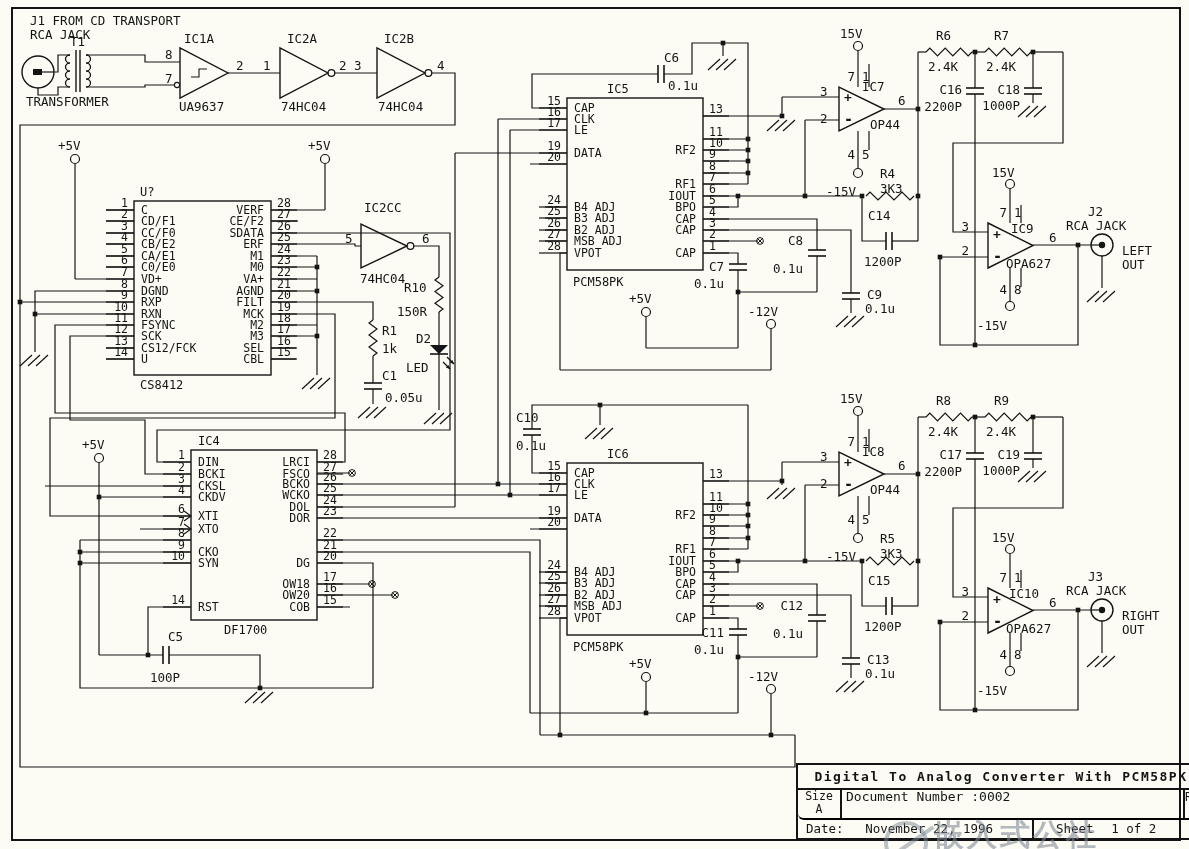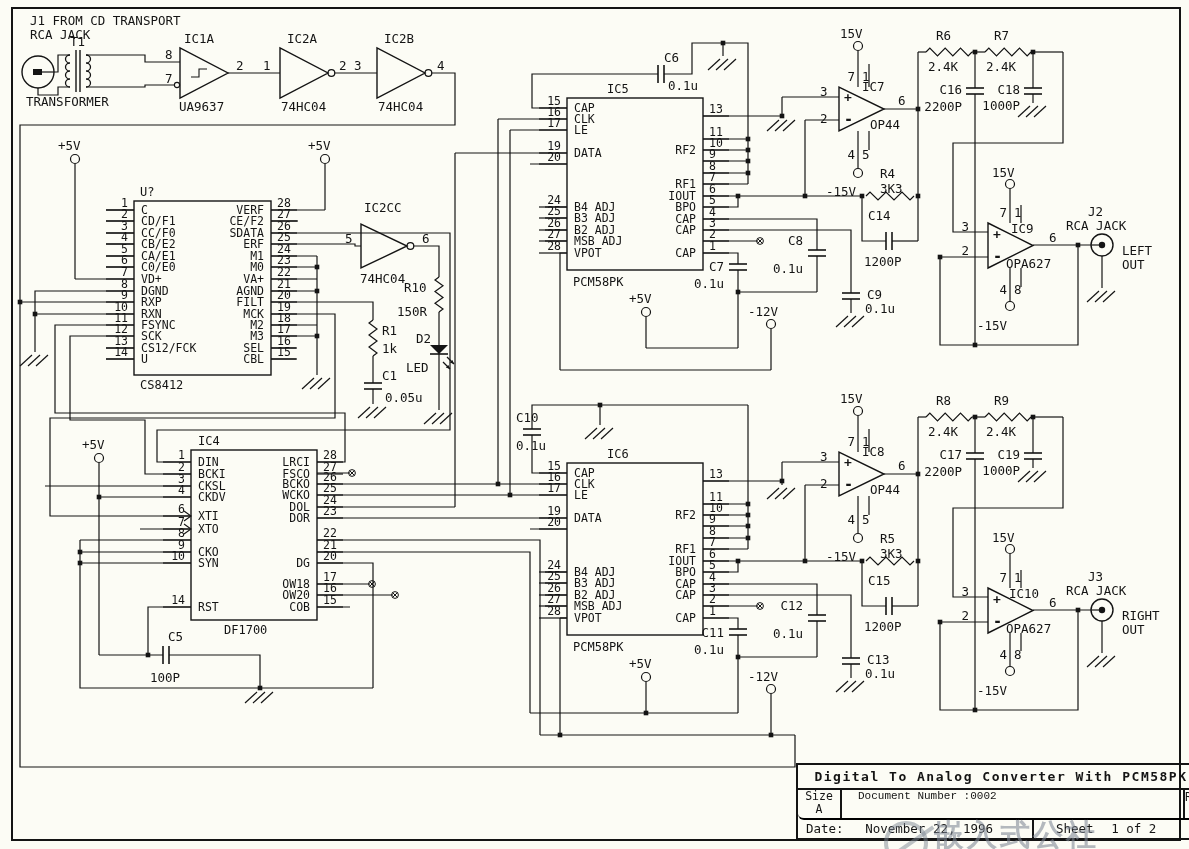--- a/index.html
+++ b/index.html
@@ -6,21 +6,21 @@
   body{width:1189px;height:849px;position:relative;background:#fcfcf5;
        font-family:"DejaVu Sans Mono","Liberation Mono",monospace;color:#141414;overflow:hidden;}
   #stage{position:absolute;left:0;top:0;width:1189px;height:849px;}
   svg text{font-family:"DejaVu Sans Mono","Liberation Mono",monospace;}
   .tb{position:absolute;left:770px;top:763px;width:410px;height:77px;border:2px solid #141414;
       box-sizing:border-box;background:transparent;font-size:12.5px;margin-left:26px;}
   .tb-row1{height:25px;border-bottom:2px solid #141414;display:flex;align-items:center;
       justify-content:center;font-weight:bold;letter-spacing:1.5px;font-size:13px;box-sizing:border-box;}
   .tb-row2{height:30px;border-bottom:2px solid #000000;display:flex;box-sizing:border-box;border-radius:6px;}
   .tb-size{width:44px;border-right:2px solid #141414;box-sizing:border-box;text-align:center;font-size:11.5px;line-height:13px;}
-  .tb-doc{flex:1;padding-left:16px;line-height:13px;font-size:11px;font-family:Liberation Mono, monospace;}
+  .tb-doc{flex:1;padding-left:4px;line-height:13px;font-size:13px;}
   .tb-doc .edit{padding-left:100px;}
   .tb-rev{width:21px;border-left:2px solid #141414;box-sizing:border-box;font-size:11.5px;text-align:center;}
   .tb-row3{height:20px;display:flex;box-sizing:border-box;}
   .tb-date{width:236px;border-right:2px solid #141414;box-sizing:border-box;padding-left:8px;line-height:18px;}
   .tb-sheet{flex:1;padding-left:22px;line-height:18px;}
   .wm{position:absolute;left:856px;top:764px;width:330px;height:82px;pointer-events:none;color:rgba(125,135,148,0.58);margin-top:43px;}
   .wm-circle{position:absolute;left:28px;top:14px;width:44px;height:44px;border:4px solid rgba(125,135,148,0.5);
       border-radius:50%;box-sizing:border-box;}
   .wm-slash{position:absolute;left:30px;top:33px;width:52px;height:0;border-top:4px solid rgba(125,135,148,0.5);
       transform:rotate(-35deg);}

